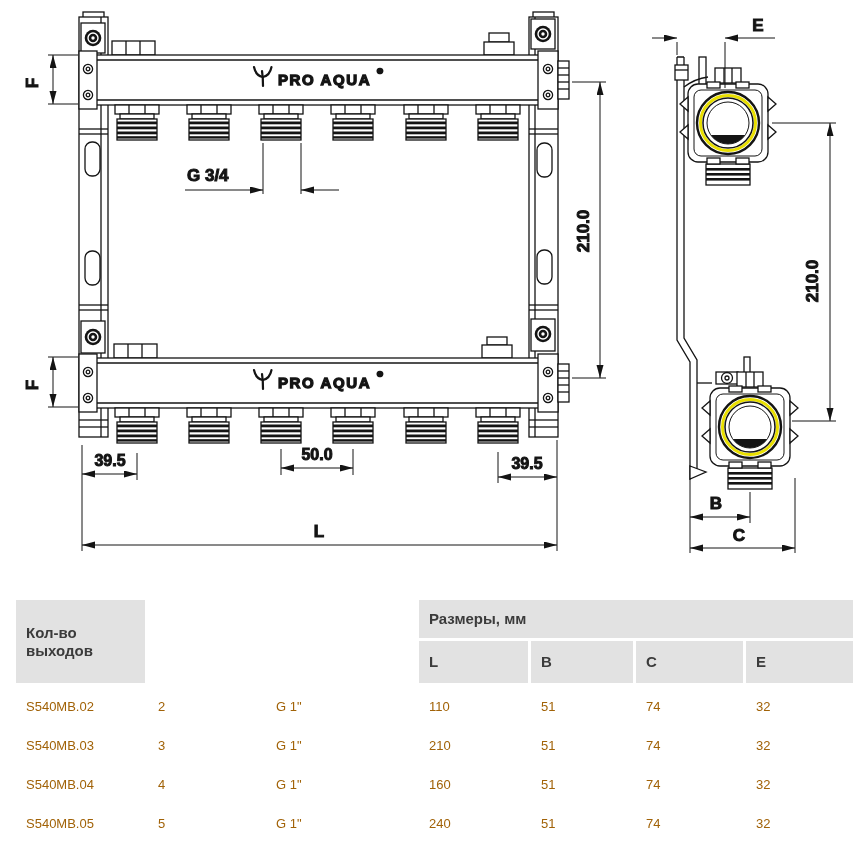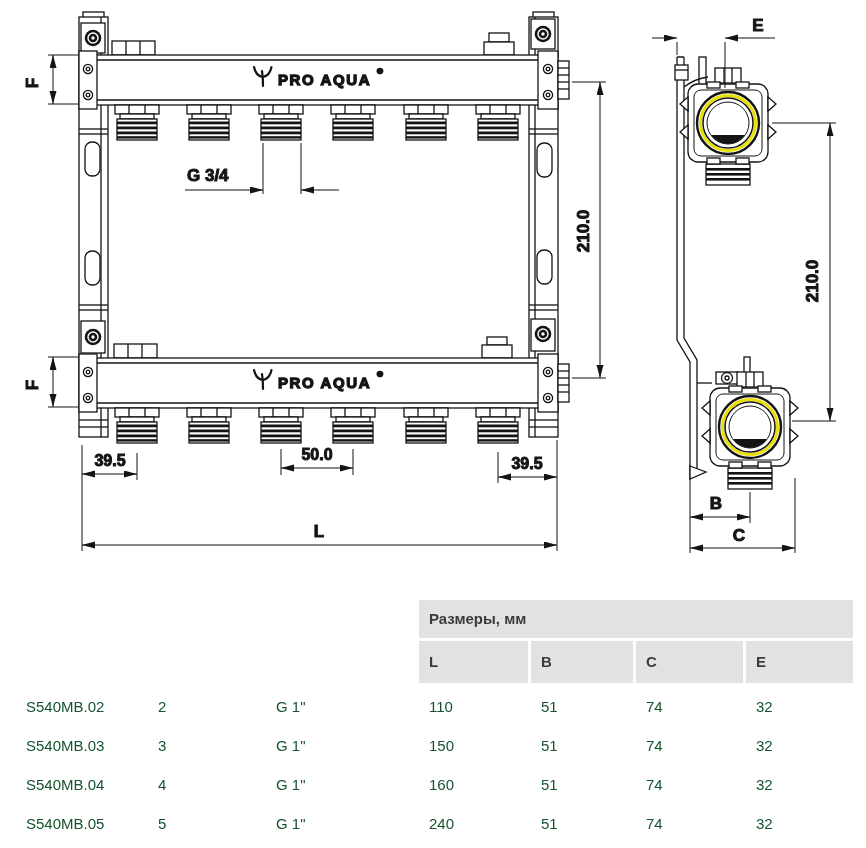--- a/index.html
+++ b/index.html
@@ -17,21 +17,21 @@
   .thead,.trow{display:grid;grid-template-columns:129px 115px 150px 109px 102px 107px 107px;column-gap:3px;}
   .thead{grid-template-rows:38px 42px;row-gap:3px;}
   .hcell{background:#e2e2e2;color:#3b3b3b;font-weight:bold;font-size:15px;
          display:flex;align-items:center;padding-left:10px;box-sizing:border-box;line-height:1.15;}
   .hcell.span2{grid-row:1/3;}
   .hcell.group{grid-column:4/8;grid-row:1;}
   .hc-l{grid-column:4;grid-row:2;} .hc-b{grid-column:5;grid-row:2;}
   .hc-c{grid-column:6;grid-row:2;} .hc-e{grid-column:7;grid-row:2;}
   .tbody{margin-top:4px;}
   .trow{height:39px;align-items:center;}
-  .tcell{padding-left:10px;font-size:15px;color:#14532d;}
+  .tcell{padding-left:10px;font-size:13px;color:#a16207;}
 </style>
 </head>
 <body>
 
 <div class="page">
 
   <svg class="drawing" width="866" height="596" viewBox="0 0 866 596" stroke="#141414" stroke-width="1.3" fill="none">
 
     <defs>
       <marker id="arr" markerUnits="userSpaceOnUse" markerWidth="14" markerHeight="8" refX="13" refY="3.5" orient="auto-start-reverse">
@@ -286,41 +286,42 @@
       <text class="dim" x="716" y="509" text-anchor="middle">B</text>
 
       <line x1="795" y1="478" x2="795" y2="553"></line>
       <line x1="690" y1="548" x2="795" y2="548" marker-start="url(#arr)" marker-end="url(#arr)"></line>
       <text class="dim" x="739" y="541" text-anchor="middle">C</text>
     </g>
   </svg>
 
   <div class="spec-table">
     <div class="thead">
+      <div class="hcell span2">Кол-во выходов</div>
       <div class="hcell group">Размеры, мм</div>
       <div class="hcell hc-l">L</div>
       <div class="hcell hc-b">B</div>
       <div class="hcell hc-c">C</div>
       <div class="hcell hc-e">E</div>
     </div>
     <div class="tbody">
       <div class="trow">
         <div class="tcell">S540MB.02</div>
         <div class="tcell">2</div>
         <div class="tcell">G 1"</div>
         <div class="tcell">110</div>
         <div class="tcell">51</div>
         <div class="tcell">74</div>
         <div class="tcell">32</div>
       </div>
       <div class="trow">
         <div class="tcell">S540MB.03</div>
         <div class="tcell">3</div>
         <div class="tcell">G 1"</div>
-        <div class="tcell">150</div>
+        <div class="tcell">210</div>
         <div class="tcell">51</div>
         <div class="tcell">74</div>
         <div class="tcell">32</div>
       </div>
       <div class="trow">
         <div class="tcell">S540MB.04</div>
         <div class="tcell">4</div>
         <div class="tcell">G 1"</div>
         <div class="tcell">160</div>
         <div class="tcell">51</div>

